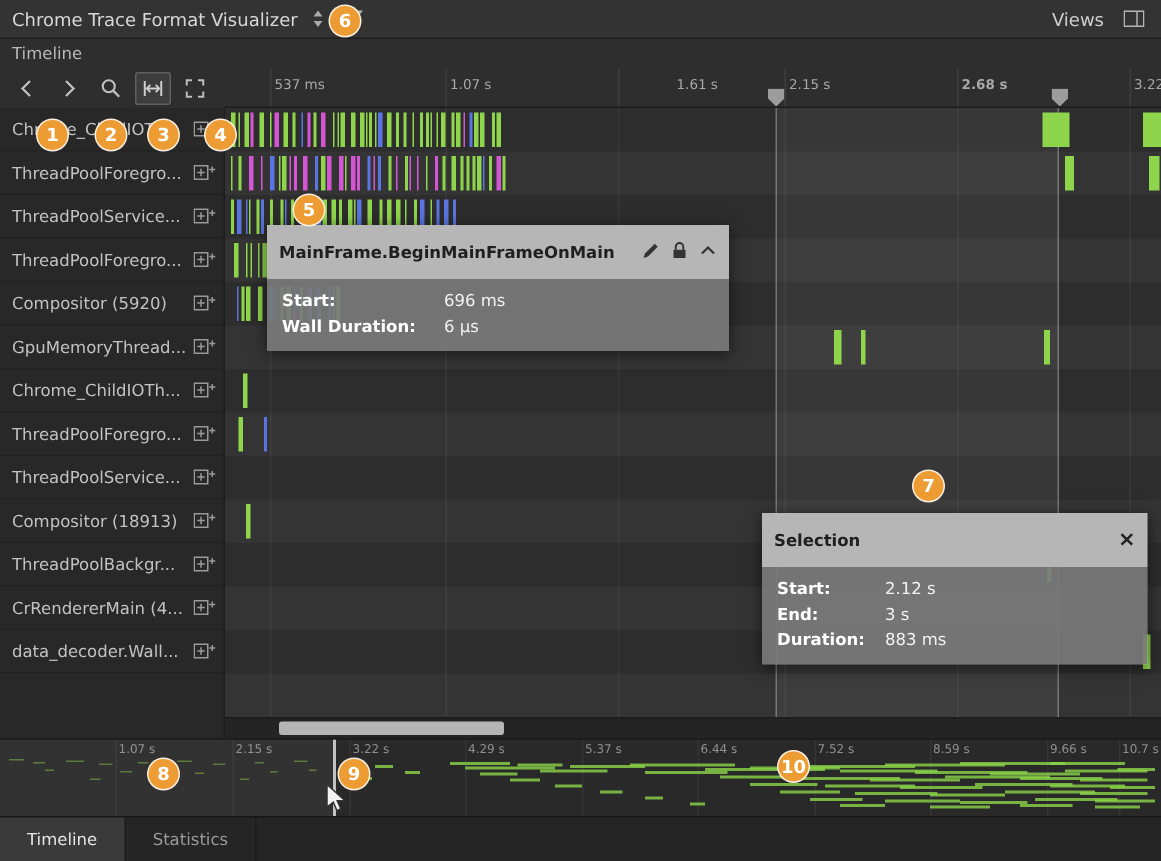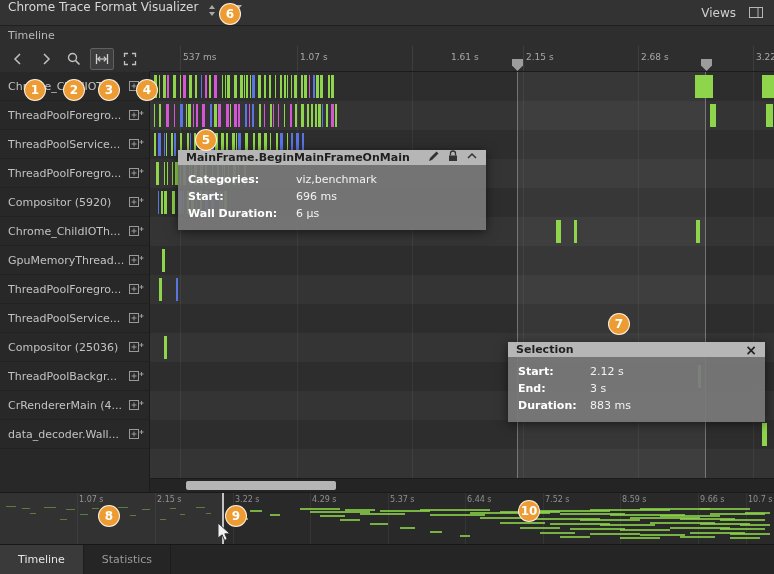--- a/index.html
+++ b/index.html
@@ -1,21 +1,21 @@
 <!DOCTYPE html>
 <html><head>
 <meta charset="utf-8">
 <style>
   html,body{margin:0;padding:0;background:#1b1b1b;}
   .app{position:relative;width:774px;height:574px;background:#2e2e2e;overflow:hidden;
        font-family:"DejaVu Sans","Liberation Sans",sans-serif;color:#ccc;}
 
   
   .titlebar{position:absolute;top:0;left:0;right:0;height:26px;background:#333333;
-            border-bottom:1px solid #1f1f1f;display:flex;box-sizing:border-box;}
+            border-bottom:1px solid #1f1f1f;display:flex;align-items:center;box-sizing:border-box;}
   .tb-title{font-size:12px;color:#d8d8d8;margin-left:8px;white-space:nowrap;}
   .tb-icon{display:flex;align-items:center;justify-content:center;width:20px;height:20px;margin-left:4px;}
   .tb-right{margin-left:auto;display:flex;align-items:center;margin-right:8px;gap:6px;}
   .tb-views{font-size:12px;color:#cfcfcf;}
 
   .section-label{position:absolute;top:26px;left:0;height:20px;line-height:20px;
                  font-size:11px;color:#b8b8b8;padding-left:8px;}
 
   
   .main{position:absolute;top:46px;left:0;width:774px;height:446px;}
@@ -63,21 +63,21 @@
 
   
   .tabbar{position:absolute;top:544px;left:0;right:0;height:30px;background:#252525;
           border-top:1px solid #171717;display:flex;align-items:stretch;box-sizing:border-box;}
   .tab{padding:0 18px;display:flex;align-items:center;font-size:11px;color:#9a9a9a;
        border-right:1px solid #1c1c1c;}
   .tab.active{background:#3a3a3a;color:#e6e6e6;}
 
   
   .popup{position:absolute;box-shadow:0 2px 10px rgba(0,0,0,0.55);font-size:11px;z-index:20;}
-  .popup-header{height:15px;background:#b6b6b6;color:#1f1f1f;font-weight:bold;display:flex;
+  .popup-header{height:36px;background:#b6b6b6;color:#1f1f1f;font-weight:bold;display:flex;
                 align-items:center;padding:0 8px;gap:8px;}
   .popup-header .ph-title{flex:1;white-space:nowrap;overflow:hidden;}
   .popup-header .ph-icons{display:flex;align-items:center;gap:7px;}
   .popup-body{background:rgba(122,122,122,0.92);padding:6px 10px 8px;color:#fff;}
   .popup-row{display:flex;line-height:17px;}
   .popup-row .lbl{width:108px;font-weight:bold;color:#fff;flex:none;}
   .popup-row .lbl.sm{width:72px;}
   .popup-row .val{color:#f2f2f2;}
   .close-x{font-size:14px;font-weight:bold;color:#222;line-height:1;}
 
@@ -156,21 +156,21 @@
     <div class="ruler" id="ruler">
         <div class="ruler-tick" style="left: 30px;"></div>
         <span class="ruler-label" style="left: 33px;">537 ms</span>
         <div class="ruler-tick" style="left: 147px;"></div>
         <span class="ruler-label" style="left: 150px;">1.07 s</span>
         <div class="ruler-tick" style="left: 262px;"></div>
         <span class="ruler-label" style="left: 265px; margin-left: 36px;">1.61 s</span>
         <div class="ruler-tick" style="left: 373px;"></div>
         <span class="ruler-label" style="left: 376px;">2.15 s</span>
         <div class="ruler-tick" style="left: 488px;"></div>
-        <span class="ruler-label" style="left: 491px;">2.68 s</span>
+        <span class="ruler-label" style="left: 491px; font-weight: bold;">2.68 s</span>
         <div class="ruler-tick" style="left: 603px;"></div>
         <span class="ruler-label" style="left: 606px;">3.22 s</span>
         <div class="sel-handle" style="left: 362px;"></div>
         <div class="sel-handle" style="left: 551px;"></div>
       </div>
     <div class="left-panel" id="trackPanel">
         <div class="track-row">
           <span class="track-name">Chrome_ChildIOT...</span>
           <span class="expand-btn">
             <svg width="15" height="12" viewBox="0 0 15 12">
@@ -224,44 +224,44 @@
             <svg width="15" height="12" viewBox="0 0 15 12">
               <rect x="0.5" y="1.5" width="9" height="9" fill="none" stroke="#9a9a9a"></rect>
               <line x1="2.5" y1="6" x2="7.5" y2="6" stroke="#9a9a9a"></line>
               <line x1="5" y1="3.5" x2="5" y2="8.5" stroke="#9a9a9a"></line>
               <line x1="12.5" y1="2" x2="12.5" y2="6" stroke="#9a9a9a"></line>
               <line x1="10.5" y1="4" x2="14.5" y2="4" stroke="#9a9a9a"></line>
             </svg>
           </span>
         </div>
         <div class="track-row">
+          <span class="track-name">GpuMemoryThread...</span>
+          <span class="expand-btn">
+            <svg width="15" height="12" viewBox="0 0 15 12">
+              <rect x="0.5" y="1.5" width="9" height="9" fill="none" stroke="#9a9a9a"></rect>
+              <line x1="2.5" y1="6" x2="7.5" y2="6" stroke="#9a9a9a"></line>
+              <line x1="5" y1="3.5" x2="5" y2="8.5" stroke="#9a9a9a"></line>
+              <line x1="12.5" y1="2" x2="12.5" y2="6" stroke="#9a9a9a"></line>
+              <line x1="10.5" y1="4" x2="14.5" y2="4" stroke="#9a9a9a"></line>
+            </svg>
+          </span>
+        </div>
+        <div class="track-row">
           <span class="track-name">Chrome_ChildIOTh...</span>
           <span class="expand-btn">
             <svg width="15" height="12" viewBox="0 0 15 12">
               <rect x="0.5" y="1.5" width="9" height="9" fill="none" stroke="#9a9a9a"></rect>
               <line x1="2.5" y1="6" x2="7.5" y2="6" stroke="#9a9a9a"></line>
               <line x1="5" y1="3.5" x2="5" y2="8.5" stroke="#9a9a9a"></line>
               <line x1="12.5" y1="2" x2="12.5" y2="6" stroke="#9a9a9a"></line>
               <line x1="10.5" y1="4" x2="14.5" y2="4" stroke="#9a9a9a"></line>
             </svg>
           </span>
         </div>
         <div class="track-row">
-          <span class="track-name">GpuMemoryThread...</span>
-          <span class="expand-btn">
-            <svg width="15" height="12" viewBox="0 0 15 12">
-              <rect x="0.5" y="1.5" width="9" height="9" fill="none" stroke="#9a9a9a"></rect>
-              <line x1="2.5" y1="6" x2="7.5" y2="6" stroke="#9a9a9a"></line>
-              <line x1="5" y1="3.5" x2="5" y2="8.5" stroke="#9a9a9a"></line>
-              <line x1="12.5" y1="2" x2="12.5" y2="6" stroke="#9a9a9a"></line>
-              <line x1="10.5" y1="4" x2="14.5" y2="4" stroke="#9a9a9a"></line>
-            </svg>
-          </span>
-        </div>
-        <div class="track-row">
           <span class="track-name">ThreadPoolForegro...</span>
           <span class="expand-btn">
             <svg width="15" height="12" viewBox="0 0 15 12">
               <rect x="0.5" y="1.5" width="9" height="9" fill="none" stroke="#9a9a9a"></rect>
               <line x1="2.5" y1="6" x2="7.5" y2="6" stroke="#9a9a9a"></line>
               <line x1="5" y1="3.5" x2="5" y2="8.5" stroke="#9a9a9a"></line>
               <line x1="12.5" y1="2" x2="12.5" y2="6" stroke="#9a9a9a"></line>
               <line x1="10.5" y1="4" x2="14.5" y2="4" stroke="#9a9a9a"></line>
             </svg>
           </span>
@@ -272,21 +272,21 @@
             <svg width="15" height="12" viewBox="0 0 15 12">
               <rect x="0.5" y="1.5" width="9" height="9" fill="none" stroke="#9a9a9a"></rect>
               <line x1="2.5" y1="6" x2="7.5" y2="6" stroke="#9a9a9a"></line>
               <line x1="5" y1="3.5" x2="5" y2="8.5" stroke="#9a9a9a"></line>
               <line x1="12.5" y1="2" x2="12.5" y2="6" stroke="#9a9a9a"></line>
               <line x1="10.5" y1="4" x2="14.5" y2="4" stroke="#9a9a9a"></line>
             </svg>
           </span>
         </div>
         <div class="track-row">
-          <span class="track-name">Compositor (25036)</span>
+          <span class="track-name">Compositor (18913)</span>
           <span class="expand-btn">
             <svg width="15" height="12" viewBox="0 0 15 12">
               <rect x="0.5" y="1.5" width="9" height="9" fill="none" stroke="#9a9a9a"></rect>
               <line x1="2.5" y1="6" x2="7.5" y2="6" stroke="#9a9a9a"></line>
               <line x1="5" y1="3.5" x2="5" y2="8.5" stroke="#9a9a9a"></line>
               <line x1="12.5" y1="2" x2="12.5" y2="6" stroke="#9a9a9a"></line>
               <line x1="10.5" y1="4" x2="14.5" y2="4" stroke="#9a9a9a"></line>
             </svg>
           </span>
         </div>
@@ -627,24 +627,20 @@
         </span>
         <span>
           <svg width="12" height="10" viewBox="0 0 12 10">
               <polyline points="2,7 6,3 10,7" fill="none" stroke="#333" stroke-width="1.5"></polyline>
             </svg>
         </span>
       </span>
     </div>
     <div class="popup-body" id="tooltipBody">
         <div class="popup-row">
-          <span class="lbl">Categories:</span>
-          <span class="val">viz,benchmark</span>
-        </div>
-        <div class="popup-row">
           <span class="lbl">Start:</span>
           <span class="val">696 ms</span>
         </div>
         <div class="popup-row">
           <span class="lbl">Wall Duration:</span>
           <span class="val">6 µs</span>
         </div>
       </div>
   </div>
 

